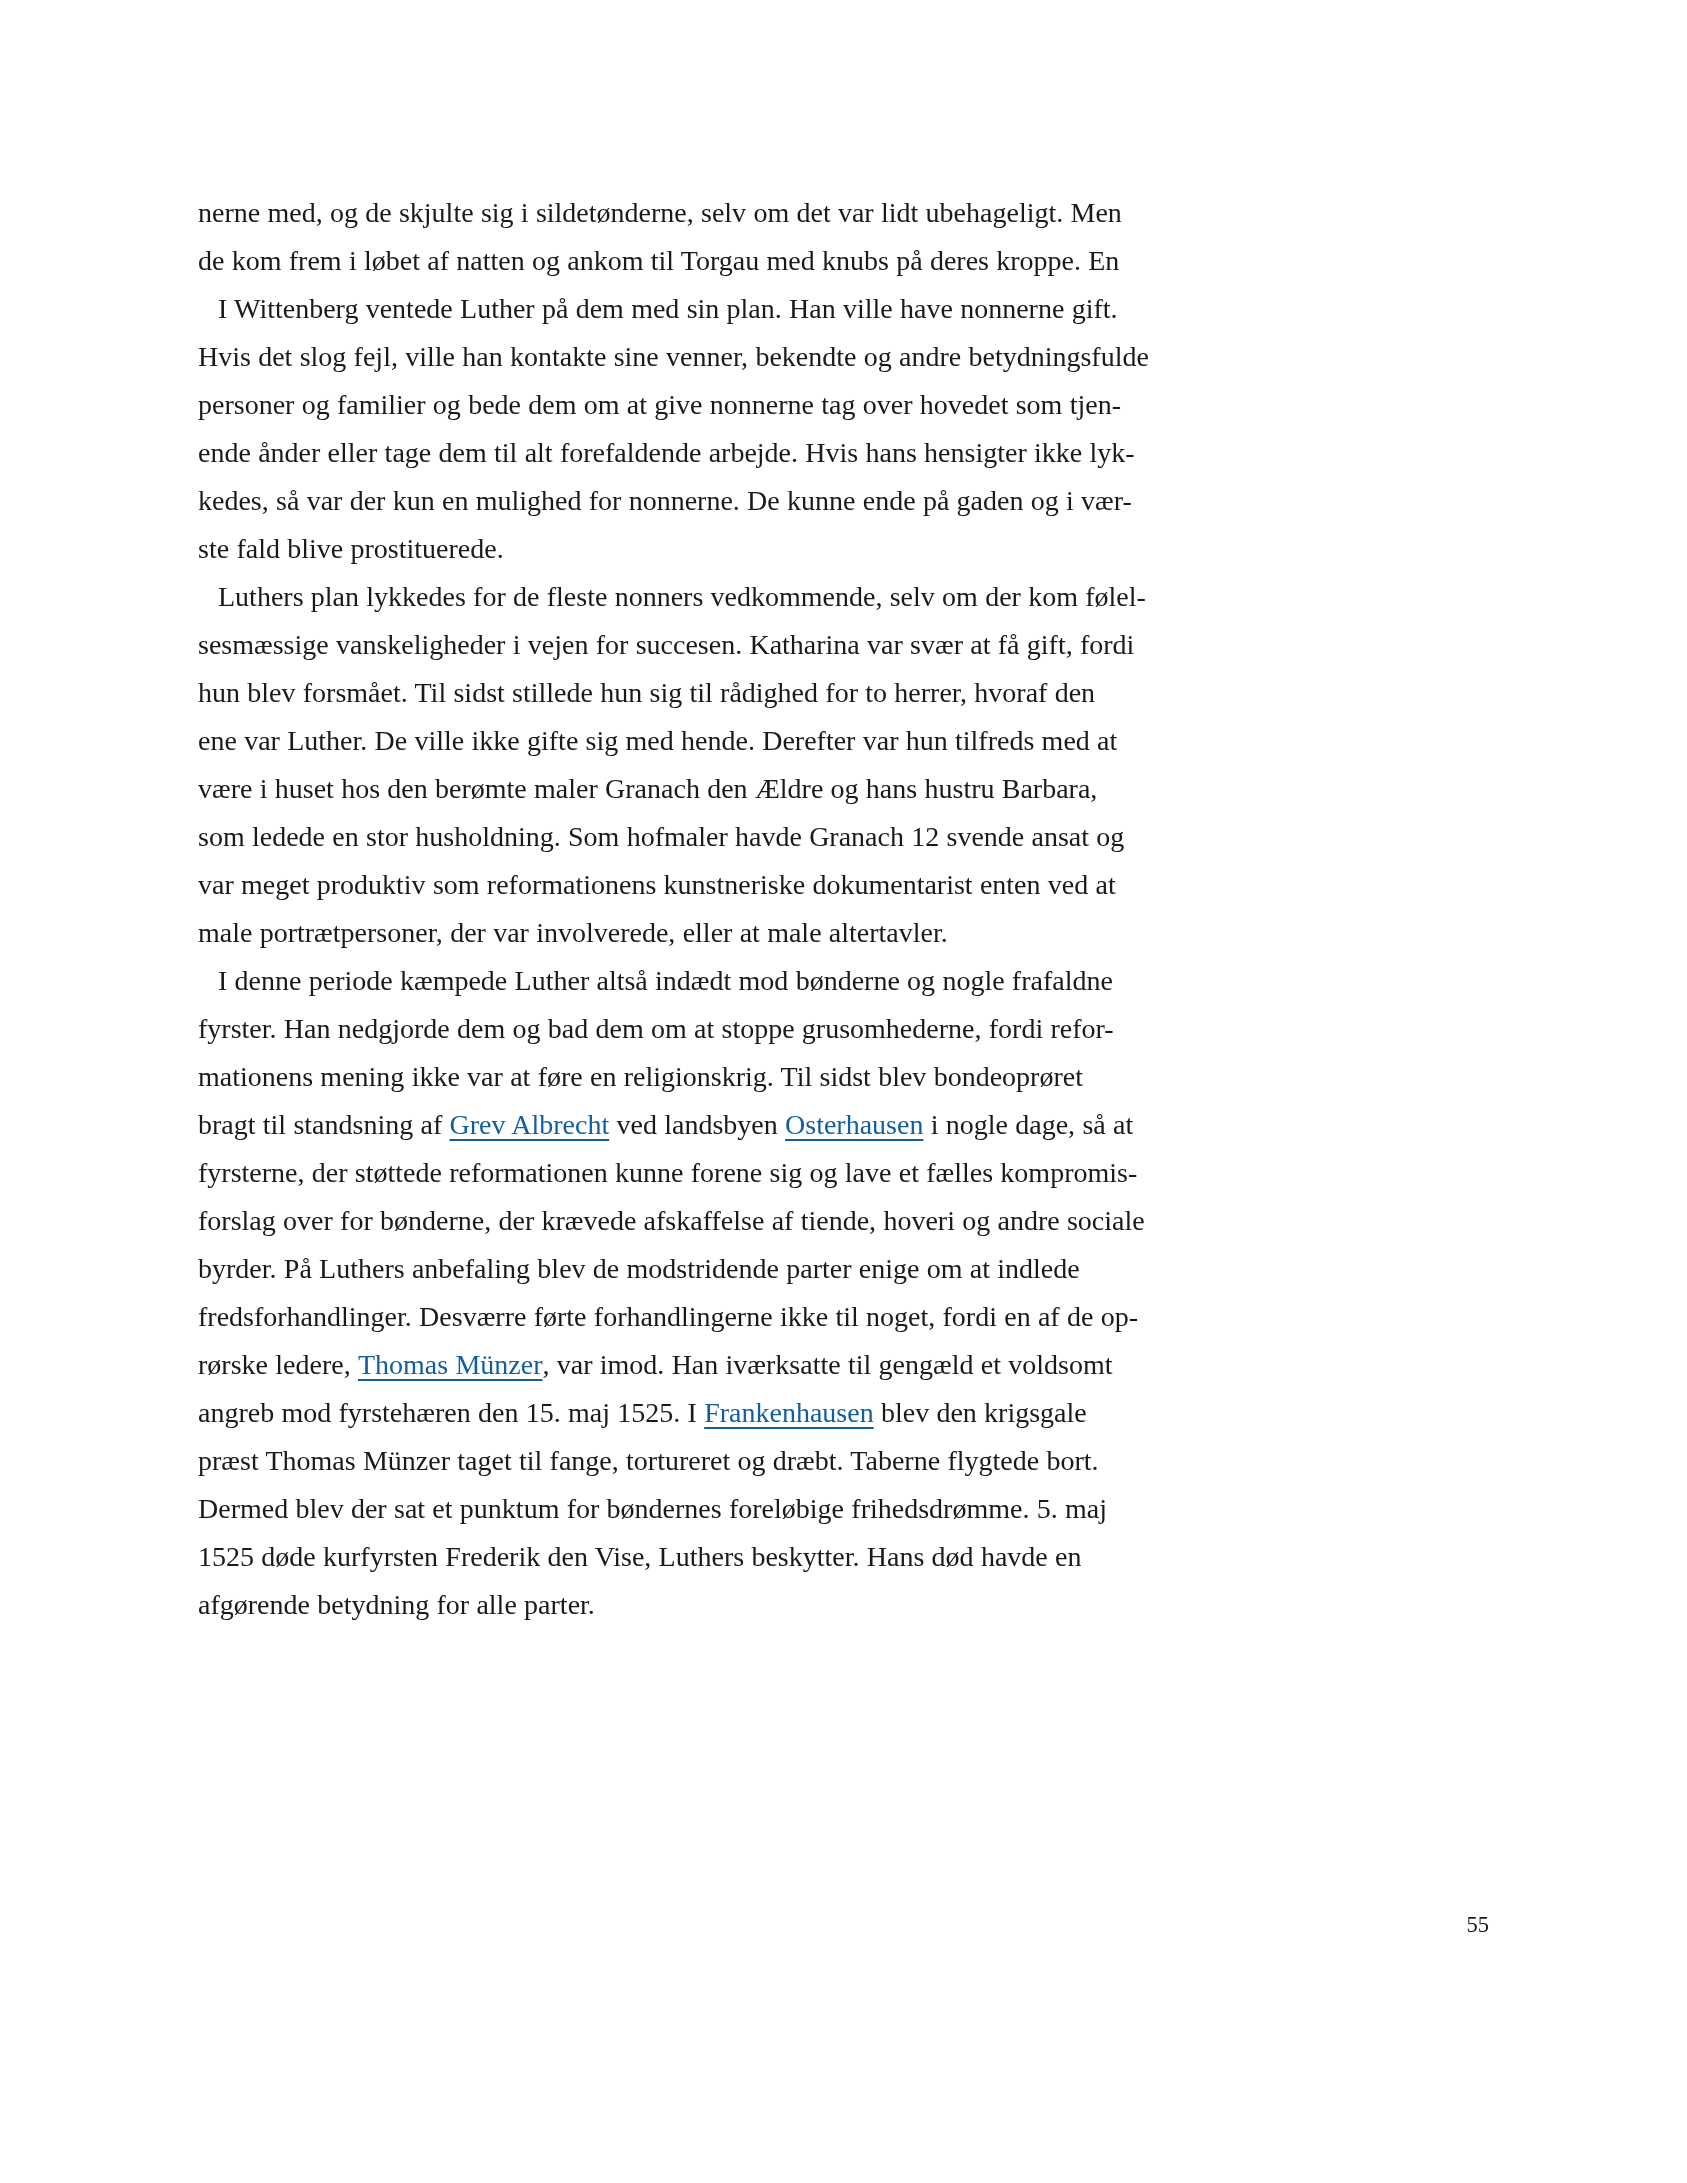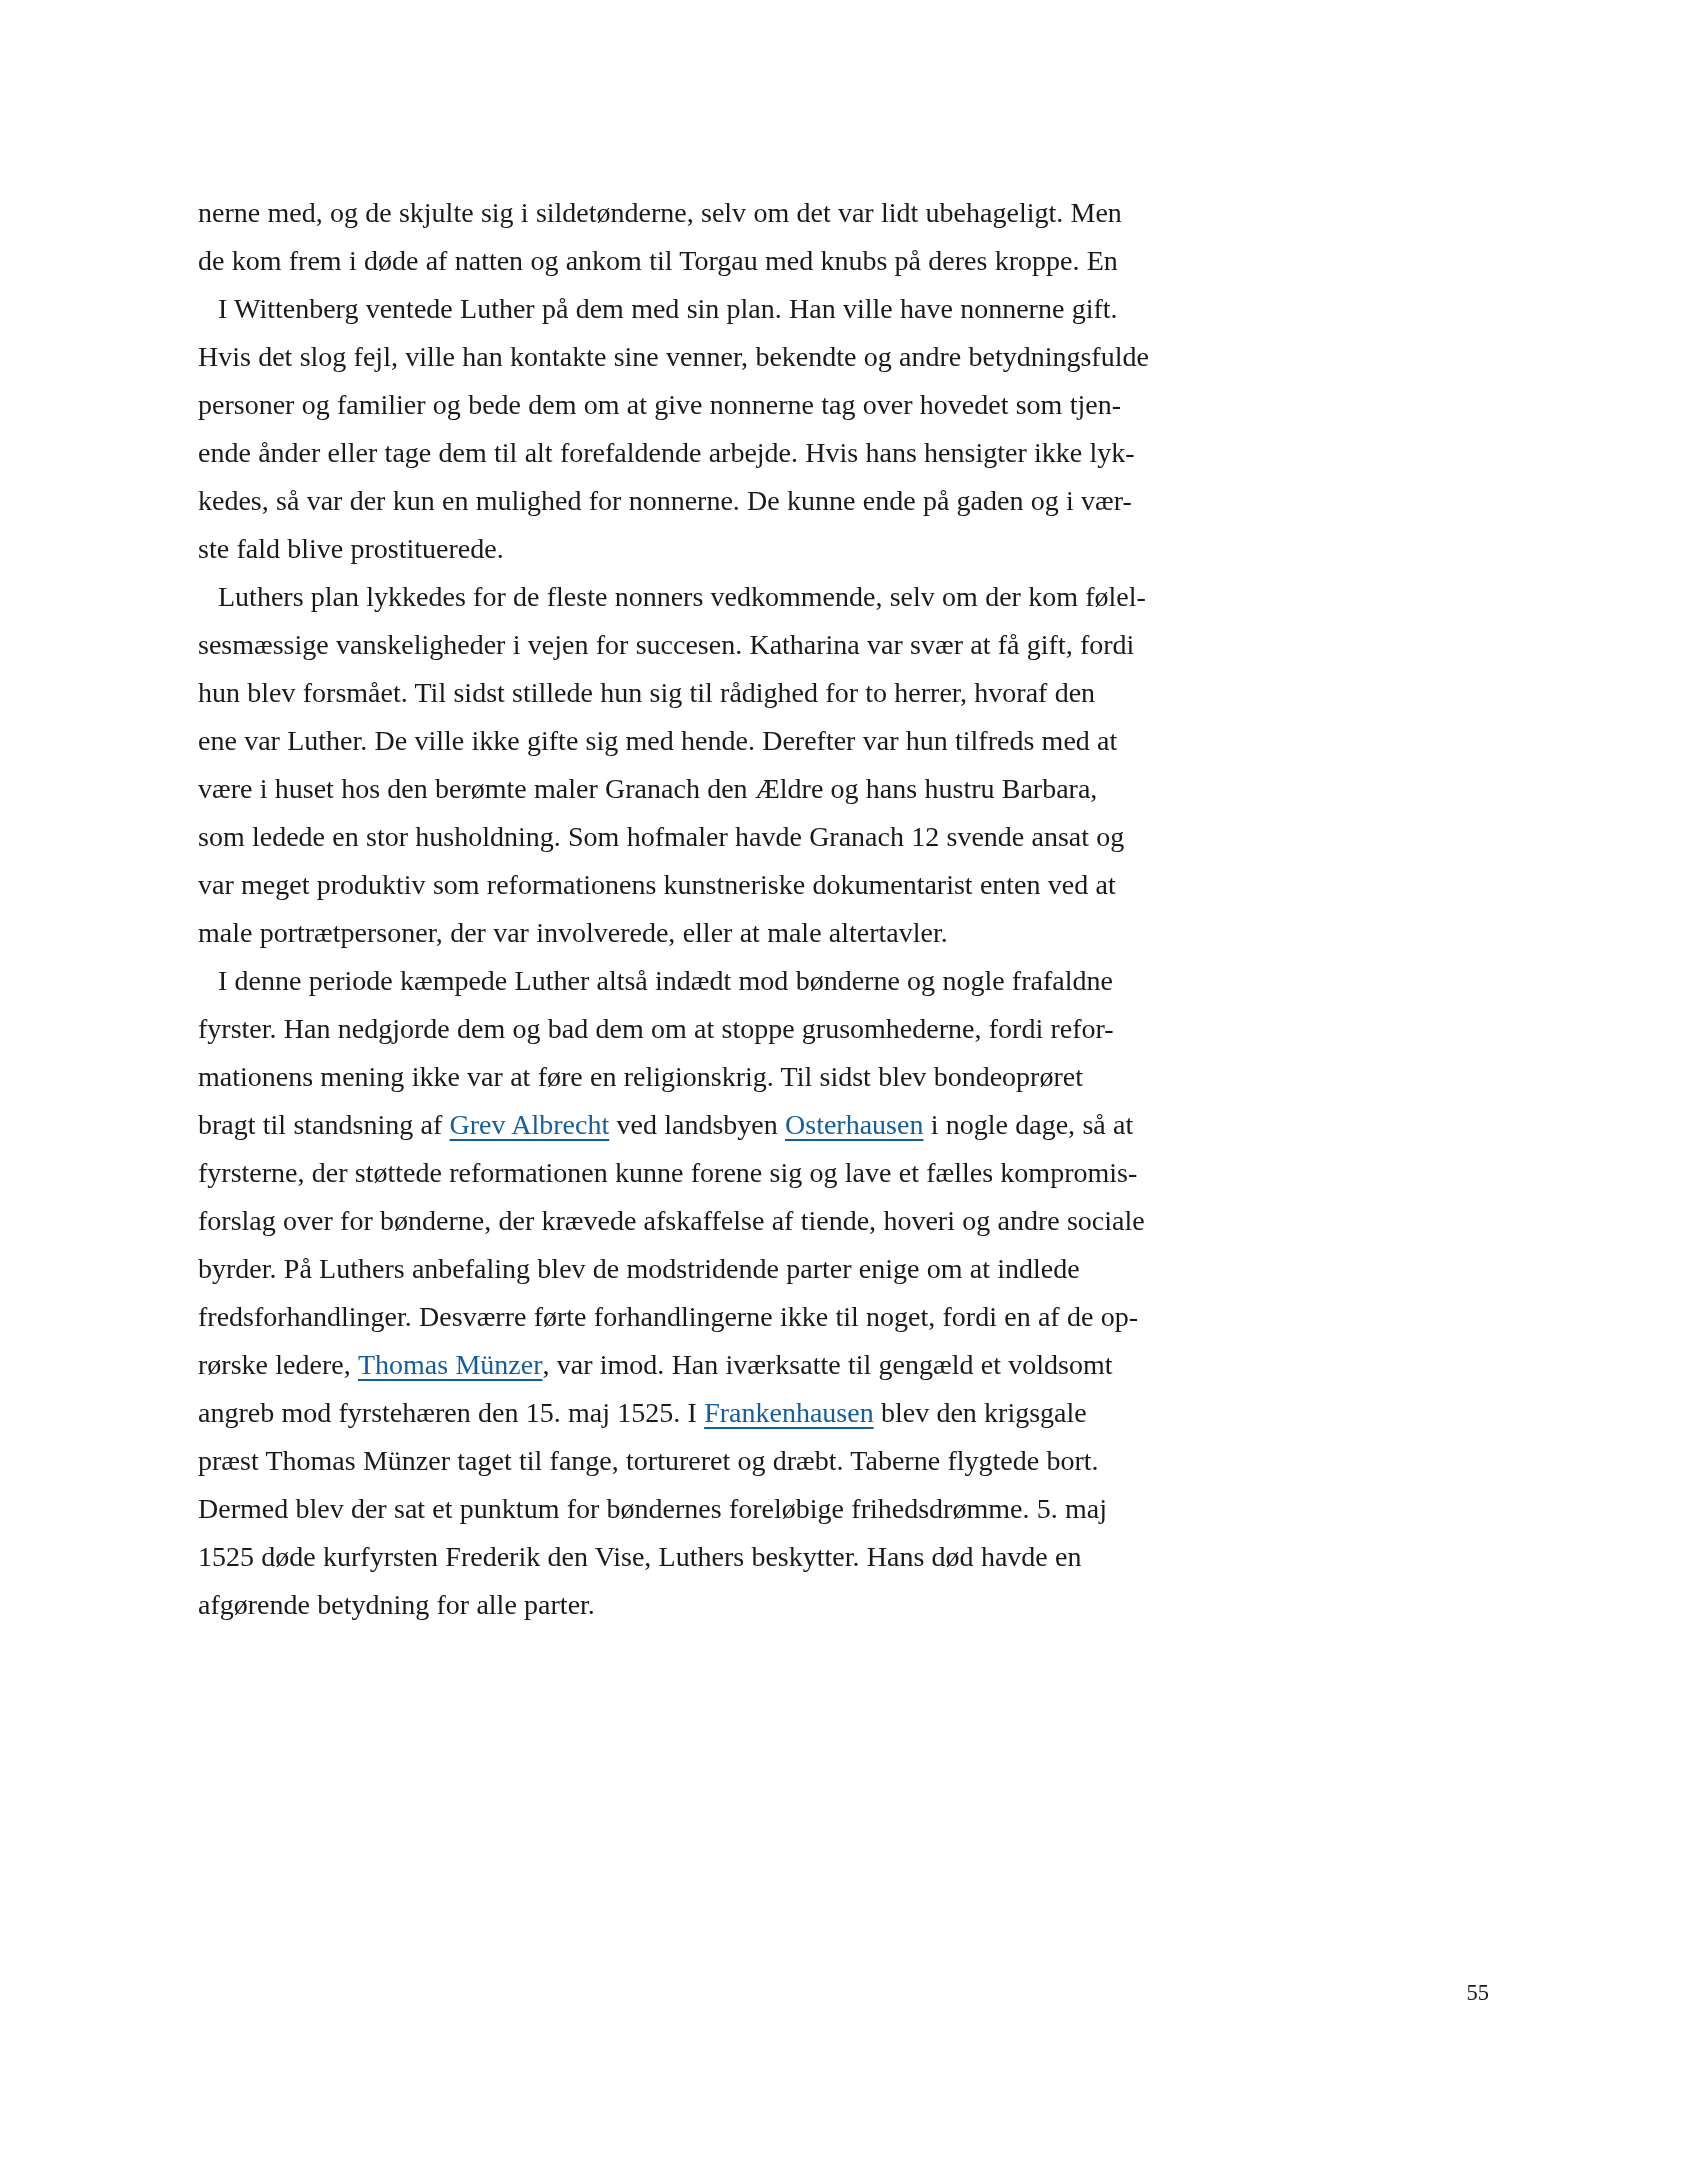--- a/index.html
+++ b/index.html
@@ -44,36 +44,36 @@
     color: #125e9e;
     text-decoration: underline;
     text-decoration-thickness: 2px;
     text-underline-offset: 4.6px;
     cursor: pointer;
     font-family: Liberation Serif, serif;
   }
   .folio {
     position: absolute;
     right: 198px;
-    top: 1980px;
+    top: 1912px;
     font-family: "Liberation Serif", "DejaVu Serif", serif;
     font-size: 22.5px;
     line-height: 26.5px;
     color: #1a1a1a;
     text-align: right;
   }
 </style>
 </head>
 <body>
 
 <div class="page">
 
   <div class="textblock">
 
-    <p class="para"><span class="line">nerne med, og de skjulte sig i sildetønderne, selv om det var lidt ubehageligt. Men</span><span class="line">de kom frem i døde af natten og ankom til Torgau med knubs på deres kroppe. En</span></p>
+    <p class="para"><span class="line">nerne med, og de skjulte sig i sildetønderne, selv om det var lidt ubehageligt. Men</span><span class="line">de kom frem i løbet af natten og ankom til Torgau med knubs på deres kroppe. En</span></p>
 
     <p class="para"><span class="line" style="text-indent:20px;">I Wittenberg ventede Luther på dem med sin plan. Han ville have nonnerne gift.</span><span class="line">Hvis det slog fejl, ville han kontakte sine venner, bekendte og andre betydningsfulde</span><span class="line">personer og familier og bede dem om at give nonnerne tag over hovedet som tjen-</span><span class="line">ende ånder eller tage dem til alt forefaldende arbejde. Hvis hans hensigter ikke lyk-</span><span class="line">kedes, så var der kun en mulighed for nonnerne. De kunne ende på gaden og i vær-</span><span class="line">ste fald blive prostituerede.</span></p>
 
     <p class="para"><span class="line" style="text-indent:20px;">Luthers plan lykkedes for de fleste nonners vedkommende, selv om der kom følel-</span><span class="line">sesmæssige vanskeligheder i vejen for succesen. Katharina var svær at få gift, fordi</span><span class="line">hun blev forsmået. Til sidst stillede hun sig til rådighed for to herrer, hvoraf den</span><span class="line">ene var Luther. De ville ikke gifte sig med hende. Derefter var hun tilfreds med at</span><span class="line">være i huset hos den berømte maler Granach den Ældre og hans hustru Barbara,</span><span class="line">som ledede en stor husholdning. Som hofmaler havde Granach 12 svende ansat og</span><span class="line">var meget produktiv som reformationens kunstneriske dokumentarist enten ved at</span><span class="line">male portrætpersoner, der var involverede, eller at male altertavler.</span></p>
 
     <p class="para"></p>
 
     <p class="para"><span class="line" style="text-indent:20px;">I denne periode kæmpede Luther altså indædt mod bønderne og nogle frafaldne</span><span class="line">fyrster. Han nedgjorde dem og bad dem om at stoppe grusomhederne, fordi refor-</span><span class="line">mationens mening ikke var at føre en religionskrig. Til sidst blev bondeoprøret</span><span class="line"><span>bragt til standsning af </span><a class="doclink">Grev Albrecht</a><span> ved landsbyen </span><a class="doclink">Osterhausen</a><span> i nogle dage, så at</span></span><span class="line">fyrsterne, der støttede reformationen kunne forene sig og lave et fælles kompromis-</span><span class="line">forslag over for bønderne, der krævede afskaffelse af tiende, hoveri og andre sociale</span><span class="line">byrder. På Luthers anbefaling blev de modstridende parter enige om at indlede</span><span class="line">fredsforhandlinger. Desværre førte forhandlingerne ikke til noget, fordi en af de op-</span><span class="line"><span>rørske ledere, </span><a class="doclink">Thomas Münzer</a><span>, var imod. Han iværksatte til gengæld et voldsomt</span></span><span class="line"><span>angreb mod fyrstehæren den 15. maj 1525. I </span><a class="doclink">Frankenhausen</a><span> blev den krigsgale</span></span><span class="line">præst Thomas Münzer taget til fange, tortureret og dræbt. Taberne flygtede bort.</span><span class="line">Dermed blev der sat et punktum for bøndernes foreløbige frihedsdrømme. 5. maj</span><span class="line">1525 døde kurfyrsten Frederik den Vise, Luthers beskytter. Hans død havde en</span><span class="line">afgørende betydning for alle parter.</span></p>
 
   </div>

